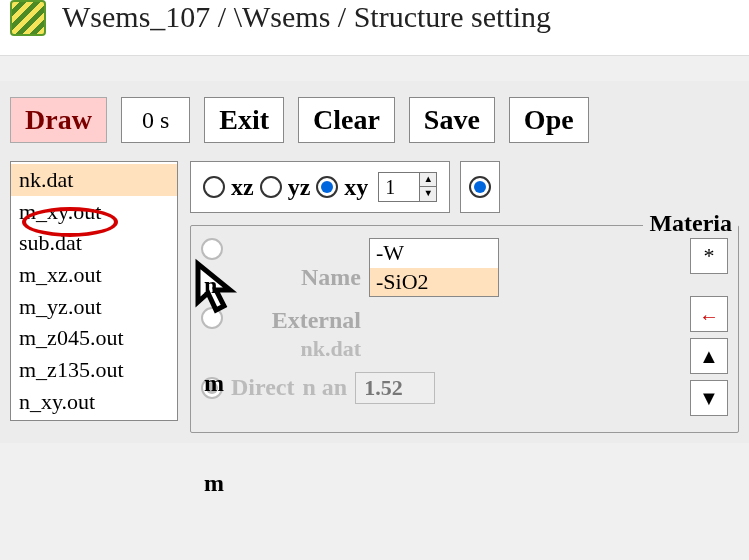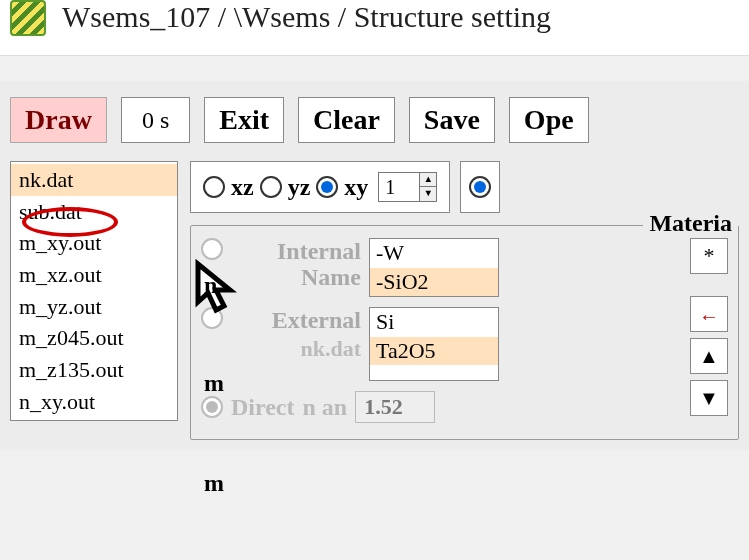--- a/index.html
+++ b/index.html
@@ -298,22 +298,22 @@
     <button class="btn btn-time">0 s</button>
     <button class="btn">Exit</button>
     <button class="btn">Clear</button>
     <button class="btn">Save</button>
     <button class="btn">Ope</button>
   </div>
 
   <div class="main-row">
     <div class="file-list">
       <div class="file-item selected">nk.dat</div>
+      <div class="file-item">m_xy.out</div>
       <div class="file-item">sub.dat</div>
-      <div class="file-item">m_xy.out</div>
       <div class="file-item">m_xz.out</div>
       <div class="file-item">m_yz.out</div>
       <div class="file-item">m_z045.out</div>
       <div class="file-item">m_z135.out</div>
       <div class="file-item">n_xy.out</div>
     </div>
 
     <div class="right-side">
       <div class="plane-row">
         <div class="plane-box">
@@ -336,38 +336,34 @@
         </div>
       </div>
 
       <div class="material-group">
         <span class="material-legend">Materia</span>
 
         <div class="material-left">
           <div class="mat-row">
             <span class="radio disabled"></span>
             <div class="mat-label">
-              <span>Internal</span><br>
+              <br>
               <span>Name</span>
             </div>
             <div class="mat-list">
               <div>-W</div>
               <div class="sel">-SiO2</div>
             </div>
           </div>
 
           <div class="mat-row">
             <span class="radio disabled"></span>
             <div style="display:flex;flex-direction:column;">
               <div class="mat-label" style="width:130px;">External</div>
               <div class="nkdat">nk.dat</div>
-            </div>
-            <div class="mat-list" style="min-height:74px;">
-              <div>Si</div>
-              <div class="sel">Ta2O5</div>
             </div>
           </div>
 
           <div class="direct-row">
             <span class="radio disabled-checked"></span>
             <span>Direct</span>
             <span>n an</span>
             <div class="num-field">1.52</div>
           </div>
         </div>

